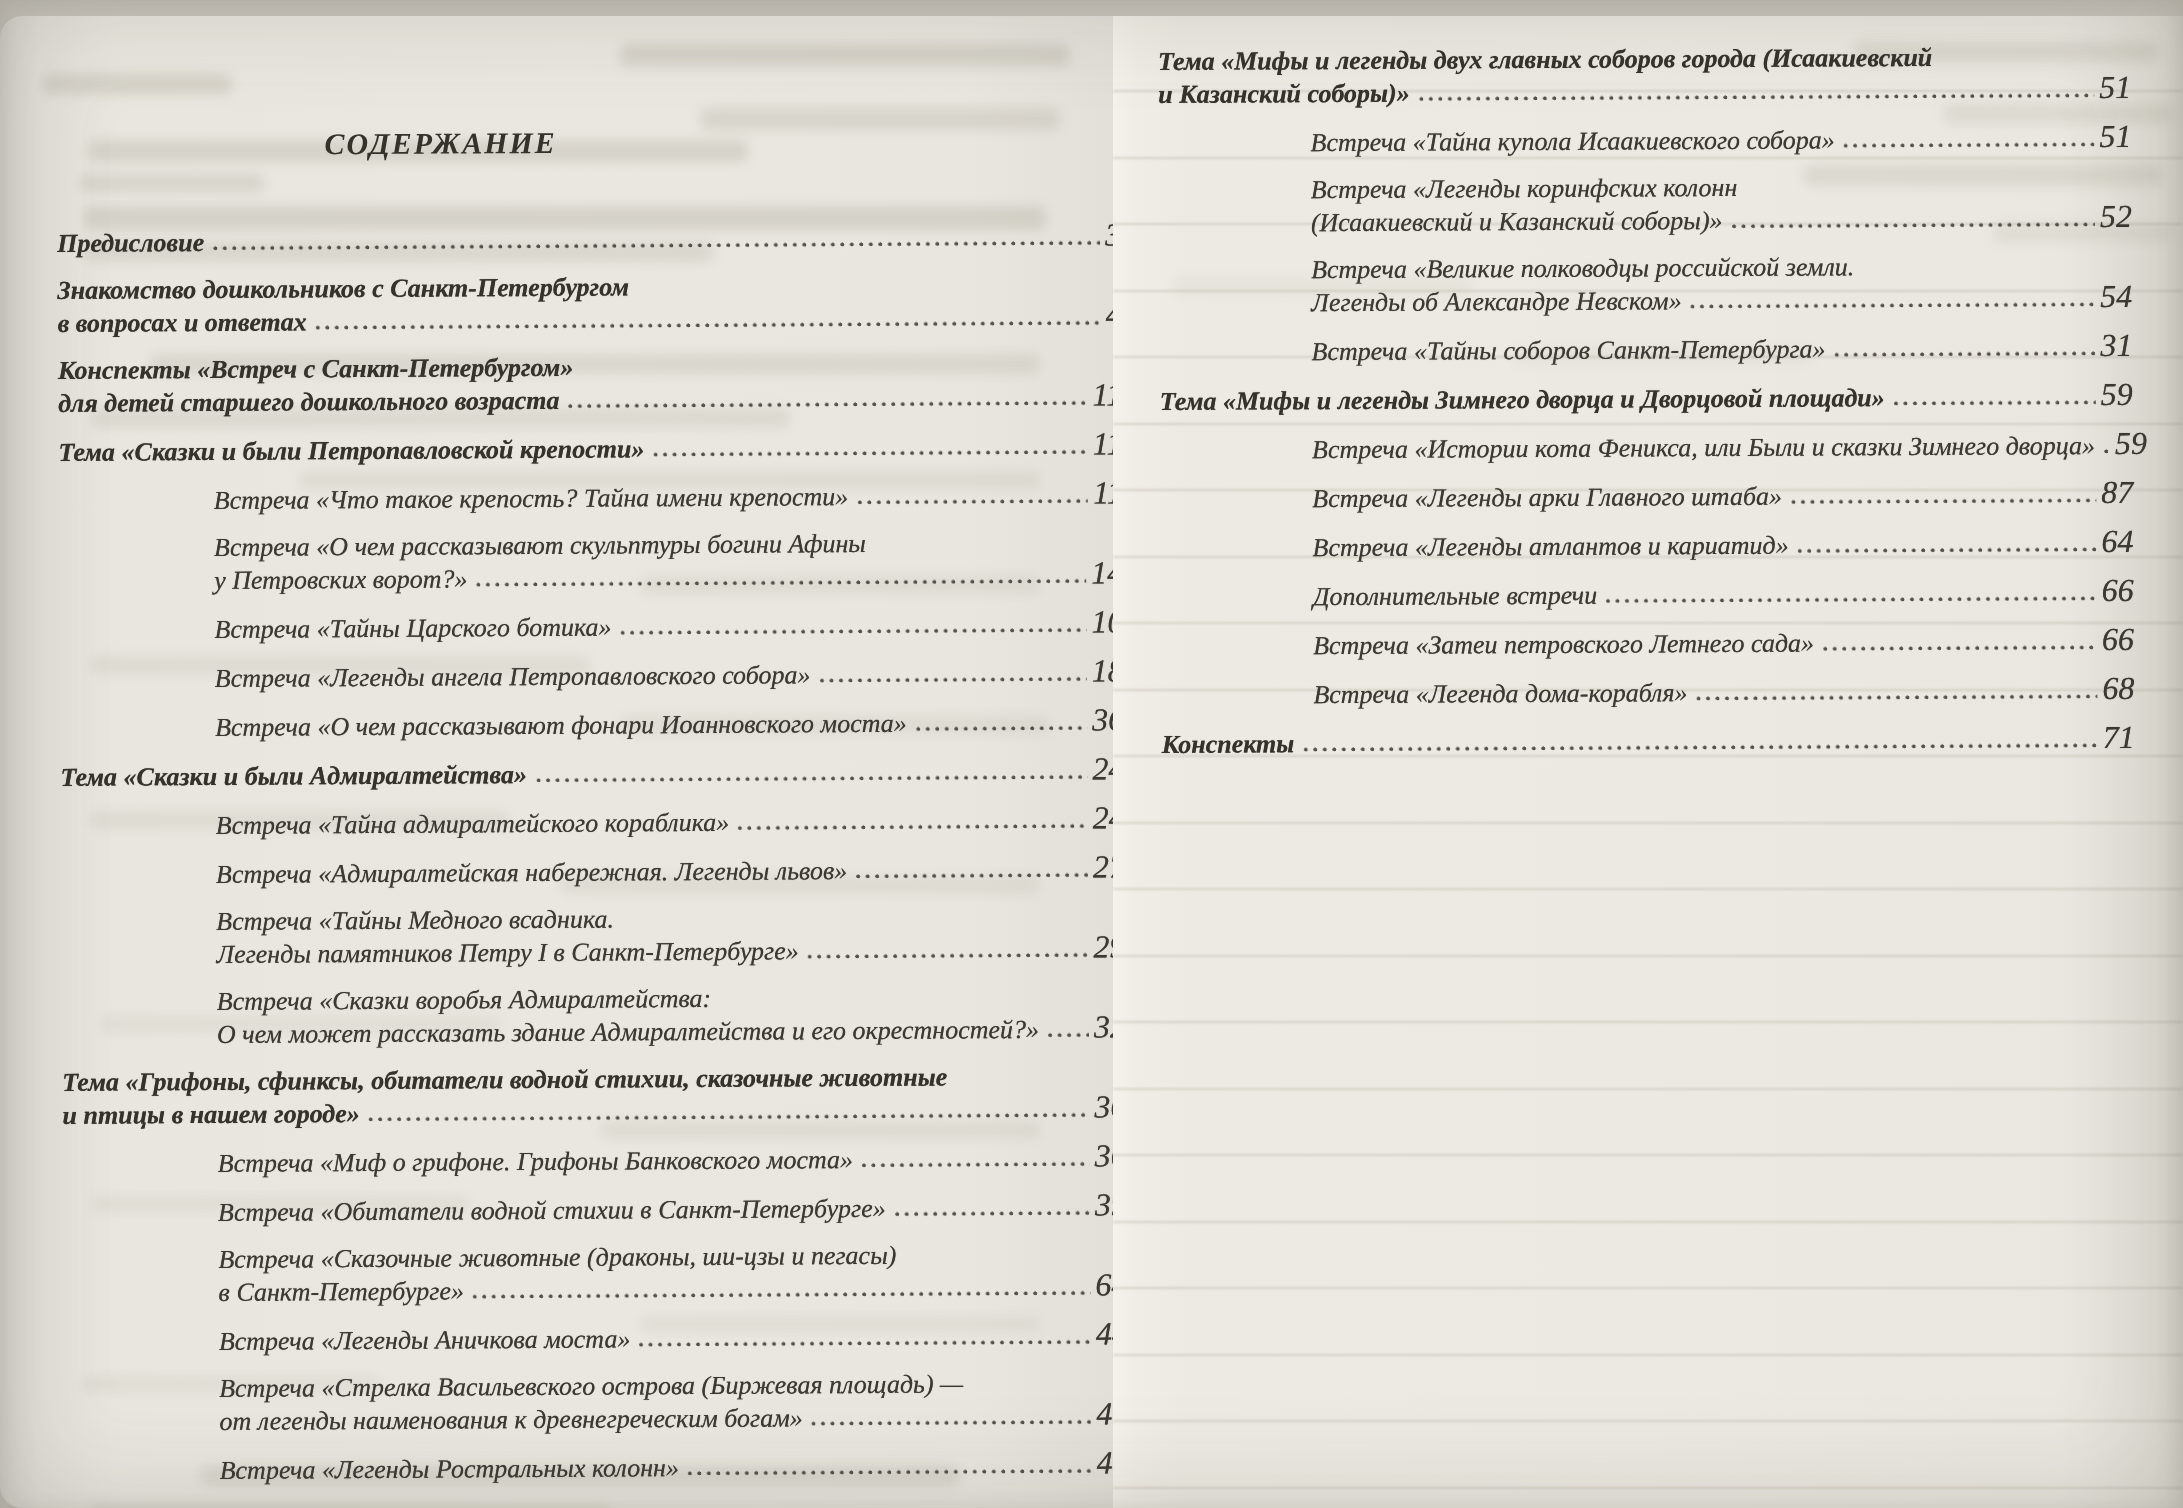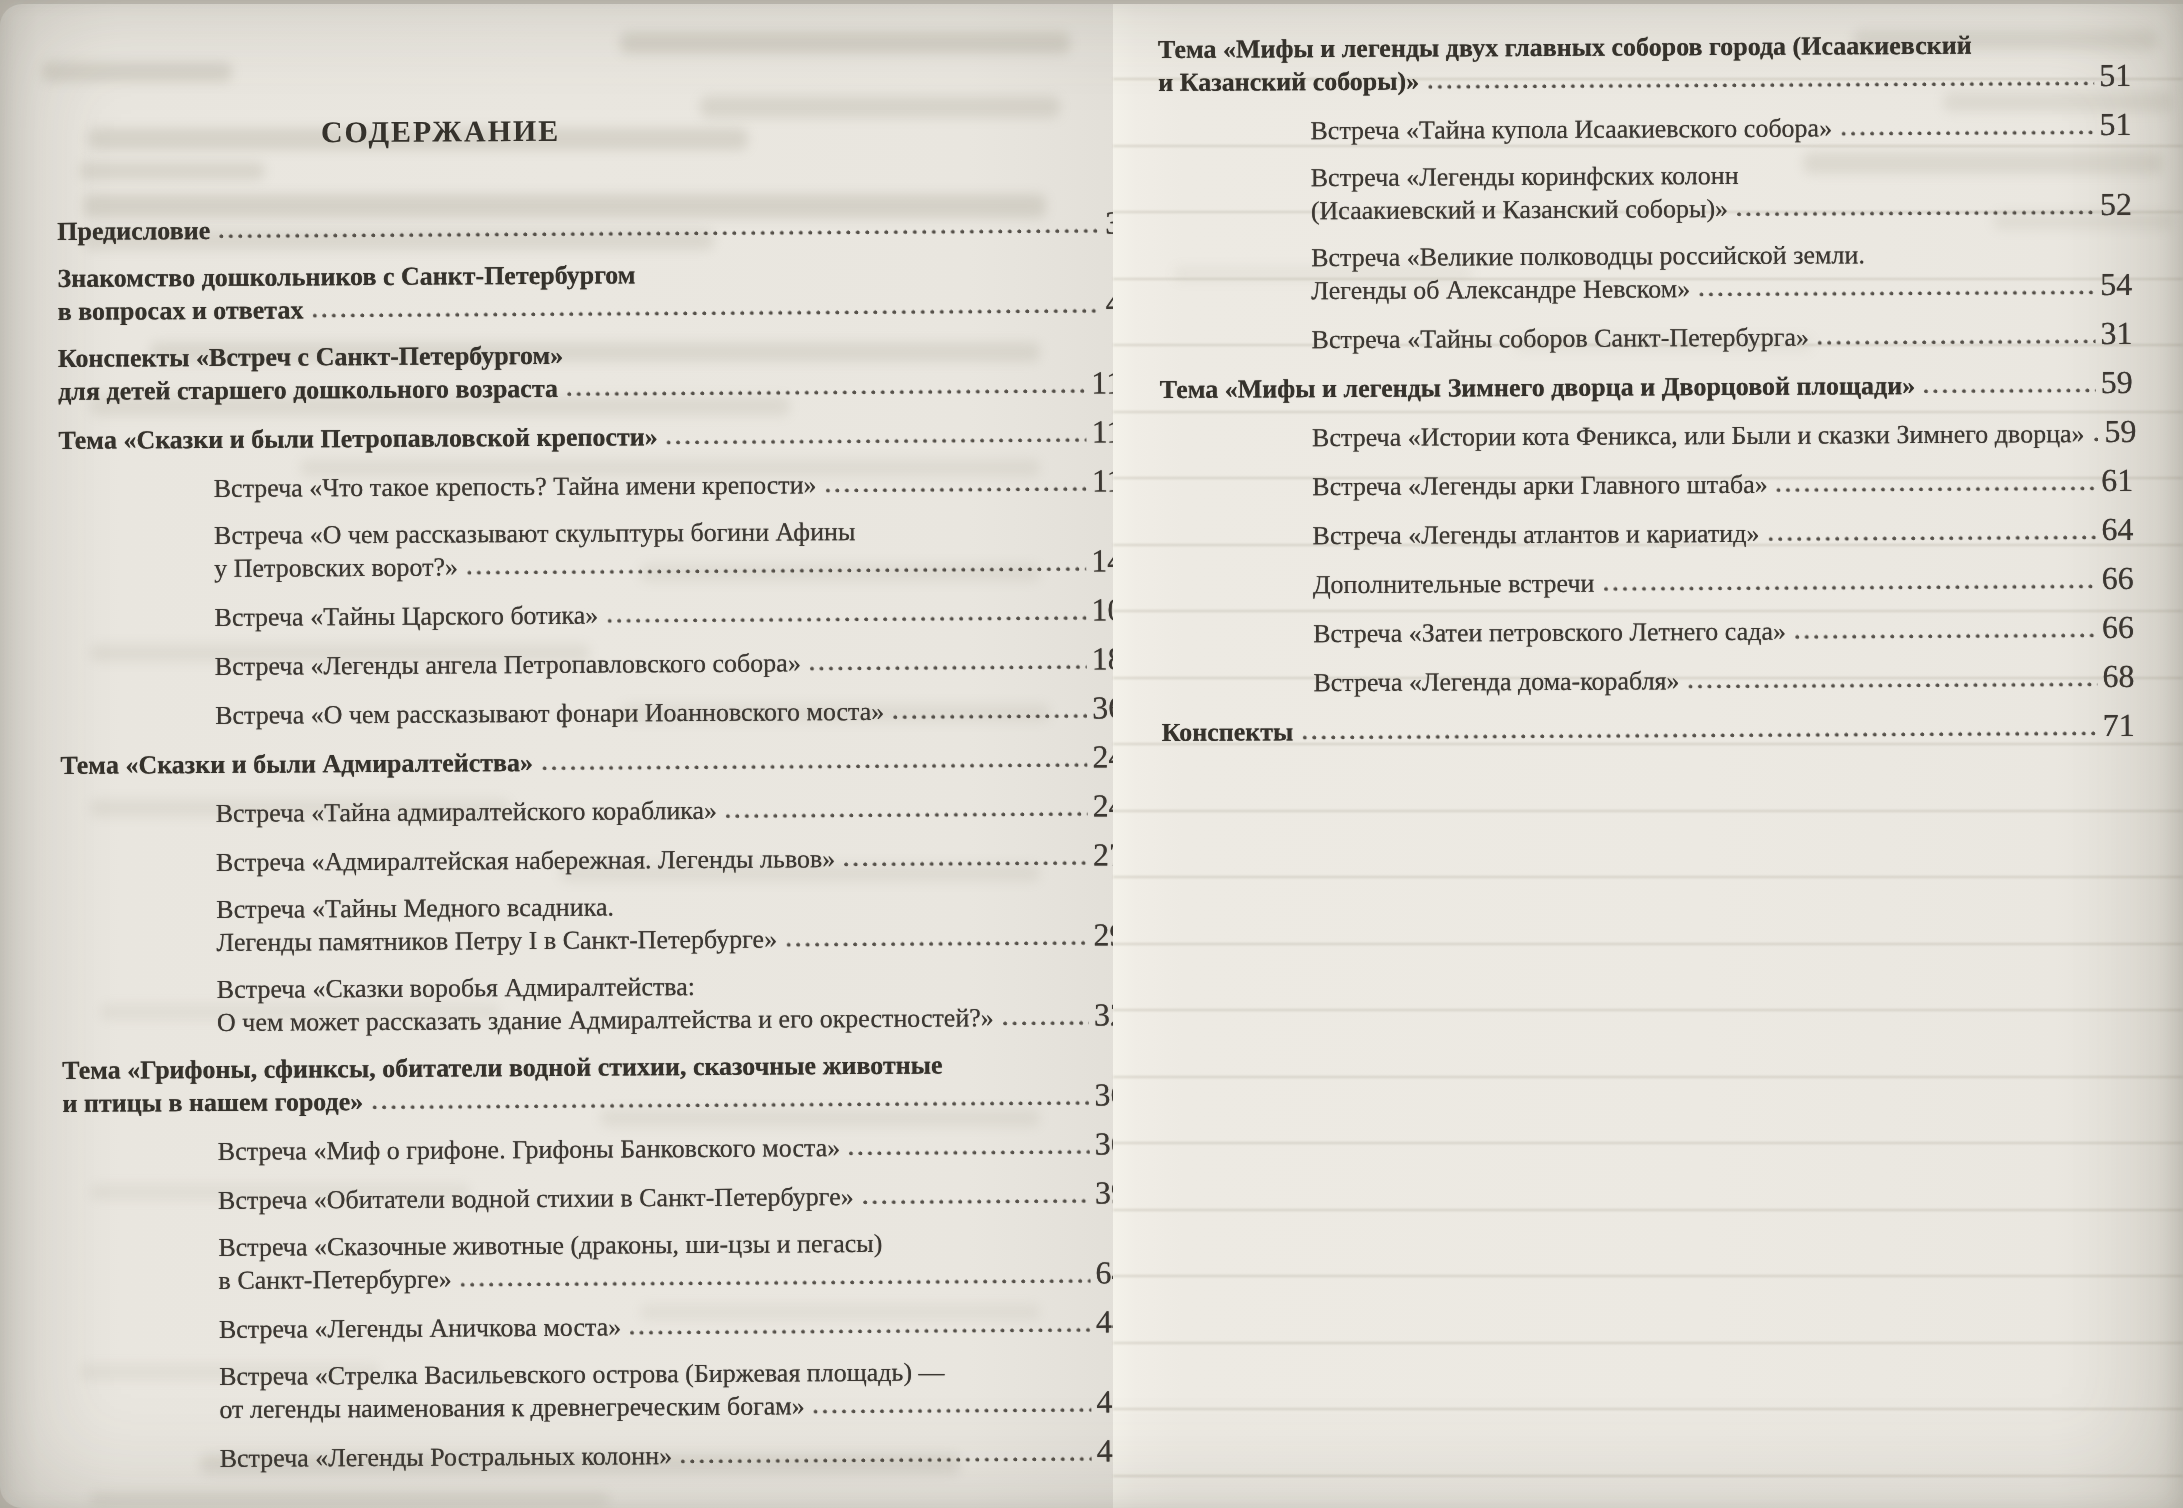--- a/index.html
+++ b/index.html
@@ -7,21 +7,21 @@
     position:relative;
     width:2183px;height:1508px;
     overflow:hidden;
     font-family:"Liberation Serif","DejaVu Serif",serif;
     color:#3c3833;
   }
   .book::after{
     content:"";position:absolute;inset:0;pointer-events:none;
     box-shadow:inset 0 0 110px rgba(82,76,62,.22), inset 0 0 18px rgba(82,76,62,.10);
   }
-  .page{position:absolute;top:4px;bottom:0;}
+  .page{position:absolute;top:16px;bottom:0;font-style:italic;}
   .page-left{
     left:0;width:1182px;
     background:linear-gradient(90deg,#d8d5ce 0px,#e4e1da 38px,#e9e6df 120px,#eae7e0 48%,#e9e6df 82%,#e2dfd8 95%,#d3d0c8 99.4%,#c6c3bb 100%);
     border-radius:22px;
   }
   .page-right{
     left:1113px;right:0;
     background:linear-gradient(90deg,#f4f2ea 0px,#f0ede6 22px,#edeae3 70px,#ece9e2 55%,#eae7e0 88%,#e1ded6 97.5%,#d6d3cb 100%);
   }
   
@@ -348,21 +348,21 @@
             <div class="line">
               <span class="t">Встреча «Истории кота Феникса, или Были и сказки Зимнего дворца»</span>
               <span class="leader"></span>
               <span class="pg">59</span>
             </div>
           </div>
           <div class="entry ind">
             <div class="line">
               <span class="t">Встреча «Легенды арки Главного штаба»</span>
               <span class="leader"></span>
-              <span class="pg">61</span>
+              <span class="pg">87</span>
             </div>
           </div>
           <div class="entry ind">
             <div class="line">
               <span class="t">Встреча «Легенды атлантов и кариатид»</span>
               <span class="leader"></span>
               <span class="pg">64</span>
             </div>
           </div>
           <div class="entry ind">

